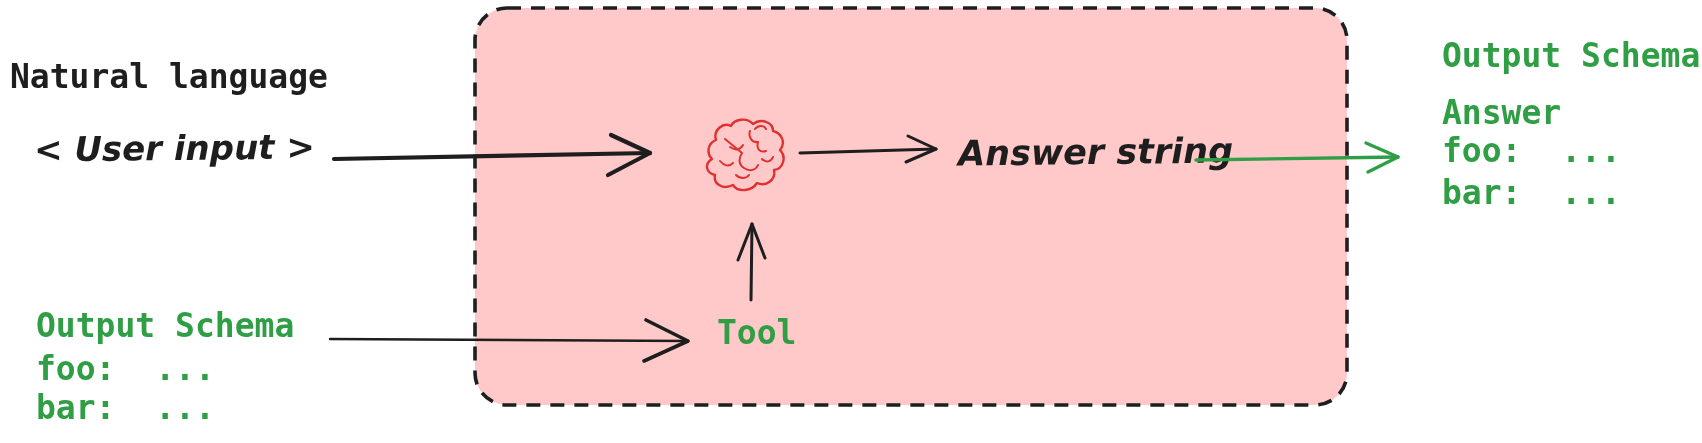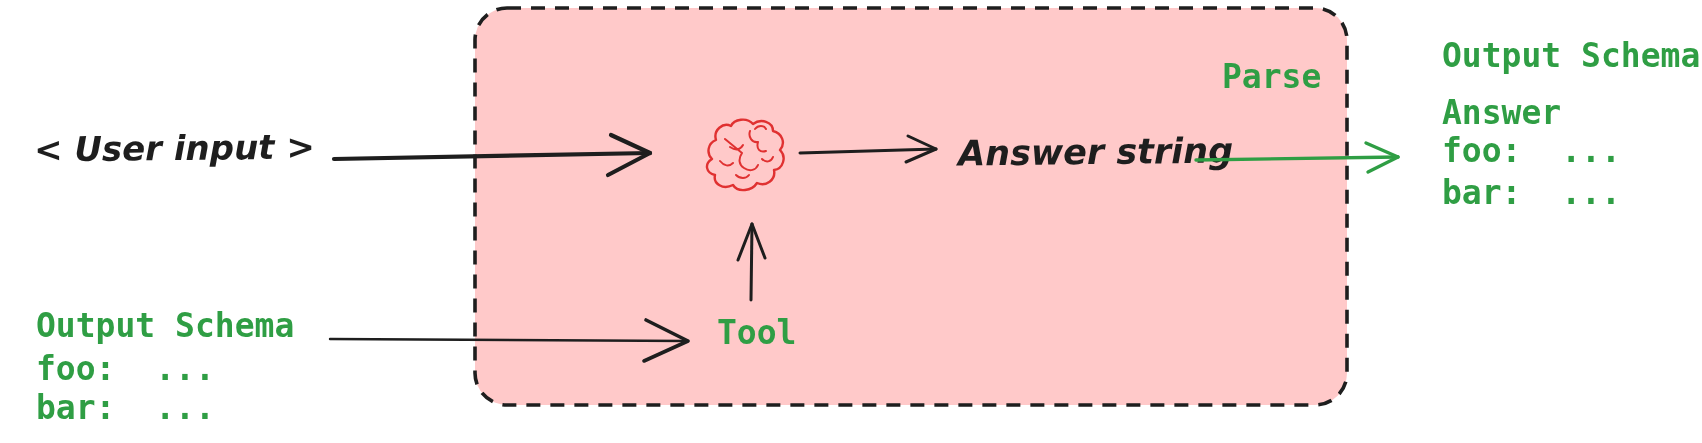--- a/index.html
+++ b/index.html
@@ -32,37 +32,37 @@
 </style>
 </head>
 <body>
 
 <div class="canvas">
 
   <svg class="abs" style="left:471px;top:4px;" width="880" height="409">
     <rect class="box-rect" x="4" y="4" width="872" height="397" rx="32" ry="32"></rect>
   </svg>
 
+  <div class="abs mono big" style="left:10px;top:59px;">Natural language</div>
   <div class="abs hand" style="left:34px;top:130px;font-size:34px;">&lt; User input &gt;</div>
 
   <div class="abs mono big green" style="left:36px;top:308px;">Output Schema</div>
   <div class="abs mono big green" style="left:36px;top:351px;">foo:  ...</div>
   <div class="abs mono big green" style="left:36px;top:390px;">bar:  ...</div>
 
   <svg class="abs" style="left:328px;top:128px;" width="332" height="56">
     <path class="stroke ink" stroke-width="4.2" d="M6,31 L322,25"></path>
     <path class="stroke ink" stroke-width="4.2" d="M322,25 L283,7 M322,25 L280,47"></path>
   </svg>
 
   <svg class="abs" style="left:326px;top:312px;" width="374" height="58">
     <path class="stroke ink" stroke-width="2.4" d="M4,27 L362,29"></path>
     <path class="stroke ink" stroke-width="3.6" d="M362,29 L320,8 M362,29 L318,49"></path>
   </svg>
 
-  <div class="abs mono big green" style="left:1222px;top:59px;">Parse</div>
 
   <svg class="abs" style="left:700px;top:117px;" width="92" height="76" viewBox="0 0 92 76">
     <path class="stroke red" stroke-width="2.4" d="M12,42 C6,36 8,26 16,23 C13,13 23,5 31,9 C34,2 47,0 53,7 C61,1 73,5 73,14 C82,16 86,26 80,33 C87,40 83,52 74,53 C76,63 66,70 57,66 C52,74 38,76 33,68 C23,73 13,67 15,58 C6,56 4,47 12,42 Z"></path>
     <path class="stroke red" stroke-width="2" d="M25,22 L42,36 M42,36 C38,42 39,48 44,51 M30,30 C36,34 40,33 43,28 M50,14 C48,20 52,26 58,25 M58,25 C56,32 60,36 66,34 M44,51 C50,55 56,53 58,48 M20,44 C24,49 29,50 33,46 M62,42 C66,46 71,45 73,40 M36,58 C40,62 46,62 49,58 M55,12 C58,8 64,8 66,12"></path>
   </svg>
 
   <svg class="abs" style="left:796px;top:130px;" width="150" height="44">
     <path class="stroke ink" stroke-width="3" d="M4,23 L140,19"></path>
     <path class="stroke ink" stroke-width="3" d="M140,19 L112,6 M140,19 L110,32"></path>
   </svg>

